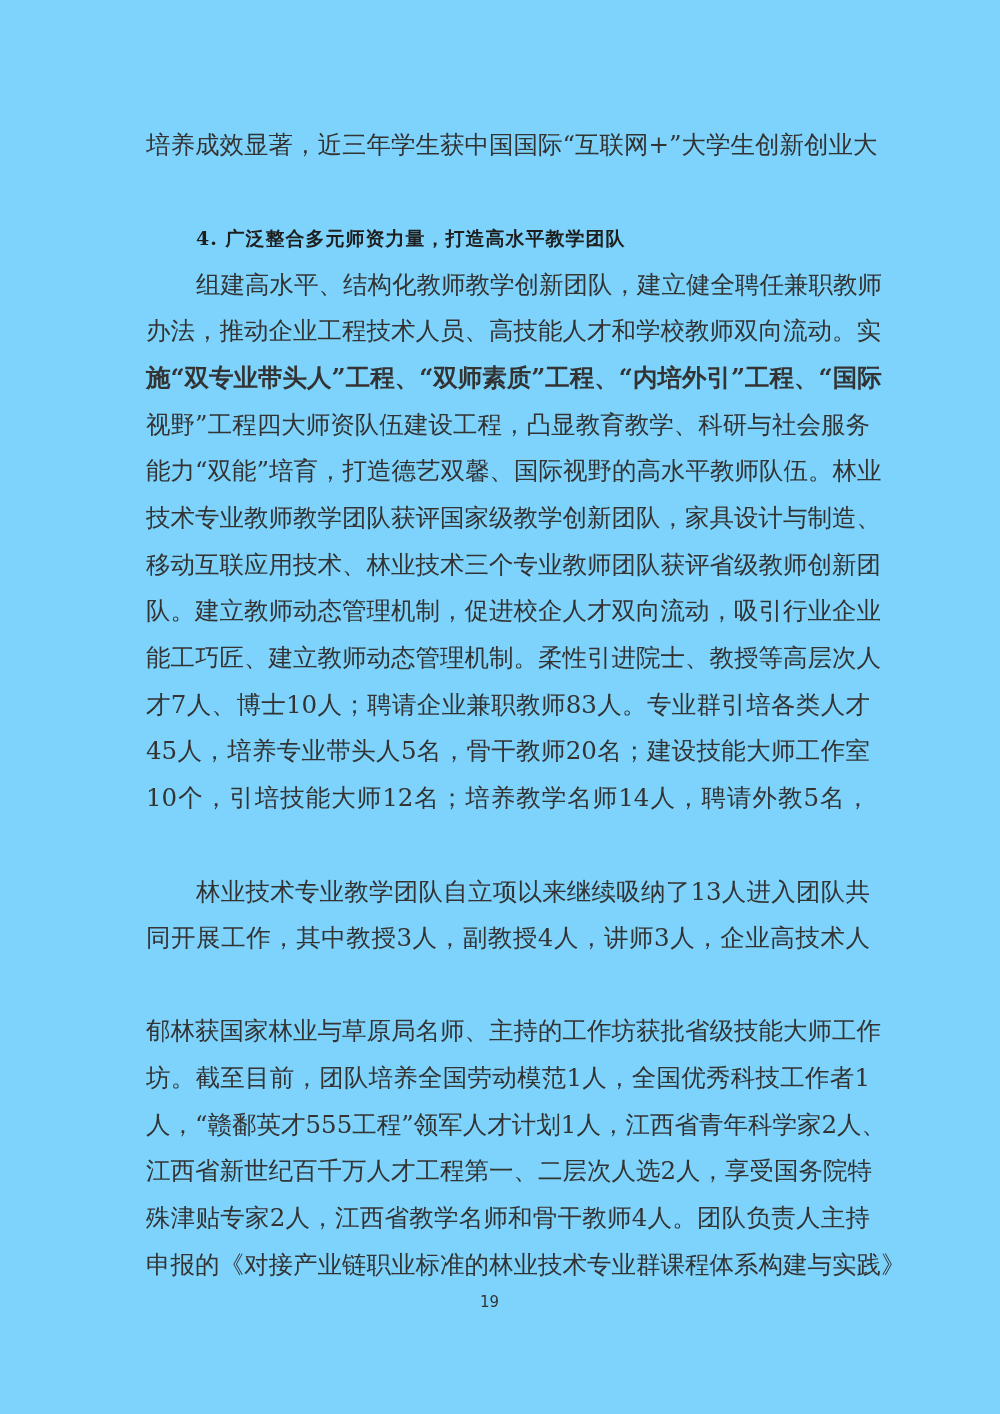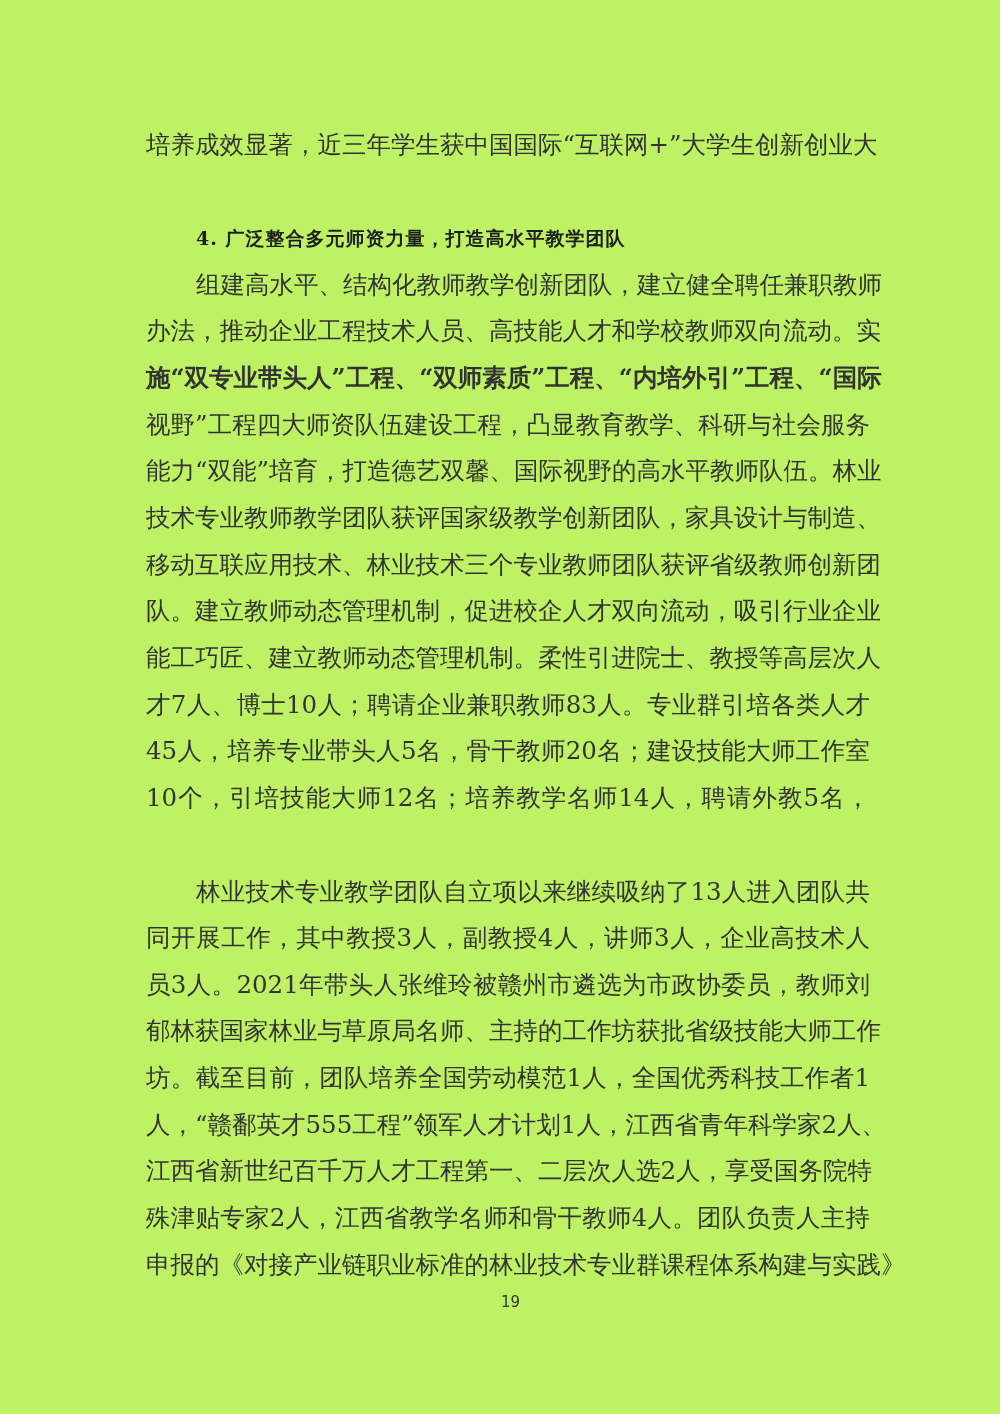--- a/index.html
+++ b/index.html
@@ -1,26 +1,26 @@
 <!DOCTYPE html>
 <html><head>
 <meta charset="utf-8">
 <style>
   html, body { margin: 0; padding: 0; background: #ffffff; }
   body { width: 1000px; height: 1414px; position: relative; overflow: hidden;
          font-family: "DejaVu Serif", "Liberation Serif", serif; color: #2a2a2a; }
-  .page { position: absolute; left: 0; top: 0; width: 1000px; height: 1414px; background: #bef264; }
+  .page { position: absolute; left: 0; top: 0; width: 1000px; height: 1414px; background: #7dd3fc; }
   .line { position: absolute; left: 146px; width: 724px; height: 30px; line-height: 30px;
           font-size: 24.5px; white-space: nowrap; text-align: justify; text-align-last: justify;
           letter-spacing: 0; color: #333; font-weight: 300; }
   .line.last { text-align-last: left; }
   .line.indent { left: 196px; width: 674px; }
   .heading { position: absolute; left: 196px; height: 30px; line-height: 30px; font-size: 19px;
              font-weight: bold; color: #1e1e1e; white-space: nowrap; letter-spacing: 1px; }
-  .page-number { position: absolute; left: 480px; top: 1293px; width: 40px; text-align: right;
+  .page-number { position: absolute; left: 480px; top: 1293px; width: 40px; text-align: left;
                  font-family: "DejaVu Sans", sans-serif; font-size: 15px; color: #333; }
 </style>
 </head>
 <body>
 
 <div class="page">
 
   <div class="line" style="top:130px;">培养成效显著，近三年学生获中国国际“互联网+”大学生创新创业大</div>
 
   <div class="heading" style="top:223px;">4. 广泛整合多元师资力量，打造高水平教学团队</div>
@@ -33,21 +33,20 @@
   <div class="line" style="top:503px;">技术专业教师教学团队获评国家级教学创新团队，家具设计与制造、</div>
   <div class="line" style="top:550px;">移动互联应用技术、林业技术三个专业教师团队获评省级教师创新团</div>
   <div class="line" style="top:596px;">队。建立教师动态管理机制，促进校企人才双向流动，吸引行业企业</div>
   <div class="line" style="top:643px;">能工巧匠、建立教师动态管理机制。柔性引进院士、教授等高层次人</div>
   <div class="line" style="top:690px;">才7人、博士10人；聘请企业兼职教师83人。专业群引培各类人才</div>
   <div class="line" style="top:736px;">45人，培养专业带头人5名，骨干教师20名；建设技能大师工作室</div>
   <div class="line" style="top:783px;">10个，引培技能大师12名；培养教学名师14人，聘请外教5名，</div>
 
   <div class="line indent" style="top:877px;">林业技术专业教学团队自立项以来继续吸纳了13人进入团队共</div>
   <div class="line" style="top:923px;">同开展工作，其中教授3人，副教授4人，讲师3人，企业高技术人</div>
-  <div class="line" style="top:970px;">员3人。2021年带头人张维玲被赣州市遴选为市政协委员，教师刘</div>
   <div class="line" style="top:1016px;">郁林获国家林业与草原局名师、主持的工作坊获批省级技能大师工作</div>
   <div class="line" style="top:1063px;">坊。截至目前，团队培养全国劳动模范1人，全国优秀科技工作者1</div>
   <div class="line" style="top:1110px;">人，“赣鄱英才555工程”领军人才计划1人，江西省青年科学家2人、</div>
   <div class="line" style="top:1156px;">江西省新世纪百千万人才工程第一、二层次人选2人，享受国务院特</div>
   <div class="line" style="top:1203px;">殊津贴专家2人，江西省教学名师和骨干教师4人。团队负责人主持</div>
   <div class="line" style="top:1250px;">申报的《对接产业链职业标准的林业技术专业群课程体系构建与实践》</div>
 
   <div class="page-number">19</div>
 </div>
 

